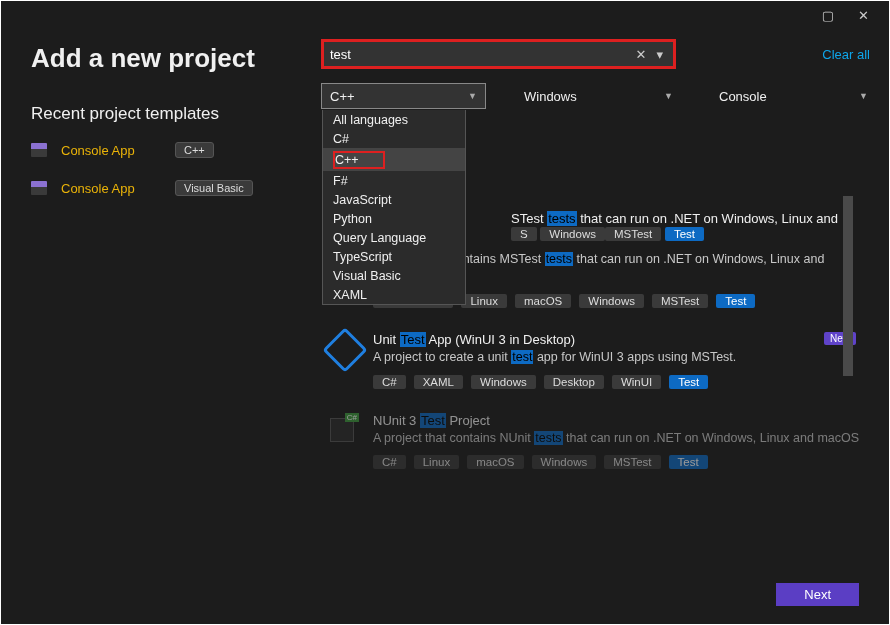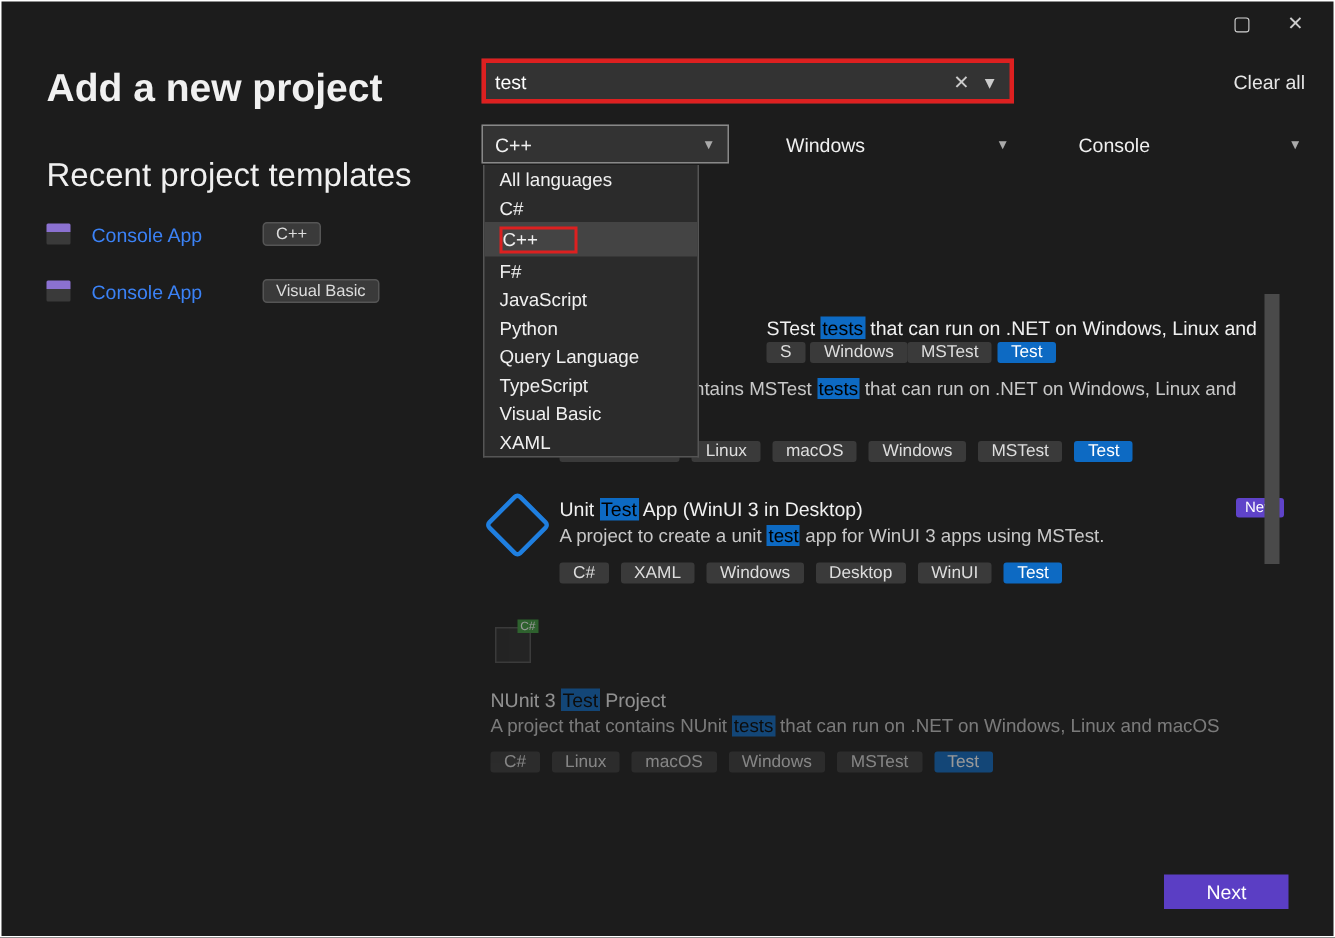--- a/index.html
+++ b/index.html
@@ -20,49 +20,49 @@
     justify-content: flex-end;
     align-items: center;
     gap: 24px;
     padding-right: 20px;
   }
   .titlebar .win-icon { color: #ccc; cursor: pointer; }
   .content { display: flex; padding: 0 30px 0 30px; height: 540px; }
   .left-col { width: 290px; flex: none; }
   .right-col { flex: 1; position: relative; }
   h1 { font-size: 26px; font-weight: 700; margin-top: 14px; margin-bottom: 30px; }
-  h2 { font-size: 22px; font-weight: 400; margin-top: 22px; margin-bottom: 18px; }
+  h2 { font-size: 17px; font-weight: 400; margin-top: 22px; margin-bottom: 18px; }
   .recent-item {
     display: flex; align-items: center; gap: 14px;
     margin-bottom: 22px;
   }
   .recent-item .ri-icon {
     width: 16px; height: 14px;
     background: linear-gradient(#8b71d1 40%, #3a3a3a 40%);
     border-radius: 1px;
   }
-  .recent-item .ri-label { flex: 0 1 auto; width: 100px; color: #3b82f6; }
+  .recent-item .ri-label { flex: 0 1 auto; width: 100px; color: #eab308; }
   .recent-item .ri-tag {
     background: #3a3a3a; color: #ddd; border: 1px solid #555;
     padding: 1px 8px; border-radius: 3px; font-size: 11px;
   }
   .top-row { display: flex; align-items: center; gap: 12px; margin-top: 10px;}
   .search-wrap {
     display: flex; align-items: center;
     border: 3px solid #dd2020;
     background: #333; height: 30px; width: 355px;
     padding: 0 6px;
   }
   .search-wrap input {
     background: transparent; border: none; outline: none;
     color: #fff; font-size: 13px; flex: 1;
   }
   .clear-x { color: #ccc; cursor: pointer; padding: 0 6px;}
   .drop-caret { color: #ccc; cursor: pointer; padding: 0 4px;}
-  .clear-all { color: #e5e5e5; cursor: pointer; margin-left: auto; padding-right: 6px;}
+  .clear-all { color: #0ea5e9; cursor: pointer; margin-left: auto; padding-right: 6px;}
   .filter-row {
     display: flex; gap: 30px; margin-top: 14px; position: relative;
   }
   .combo {
     background: #333; border: 1px solid #555; height: 26px; width: 165px;
     display: flex; align-items: center; padding: 0 8px;
     position: relative; cursor: pointer;
   }
   .combo.lang { border-color: #888; }
   .combo .caret { margin-left: auto; font-size: 9px; color: #aaa;}
@@ -99,21 +99,21 @@
     background: #3a3a3a; color: #ddd;
     padding: 1px 9px; border-radius: 2px; font-size: 11.5px;
   }
   .tag.blue { background: #0d6ac3; color: #fff; }
   .hl { background: #0d6ac3; color: #000000; padding: 0 1px;}
   .new-badge {
     position: absolute; right: 10px; top: 10px;
     background: #5f43c9; color: #fff; font-size: 10px;
     padding: 1px 6px; border-radius: 2px;
   }
-  .grey { opacity: 0.55; flex-direction: column; }
+  .grey { opacity: 0.55; }
   .footer {
     position: absolute; right: 30px; bottom: 18px;
   }
   .next-btn {
     background: #5b3ec4; color: #fff; border: none;
     padding: 4px 28px; font-size: 13px; cursor: pointer;
   }
   
   .ic-flask::before {
     content:""; position:absolute; left:4px; top:2px; width:18px; height:24px;

